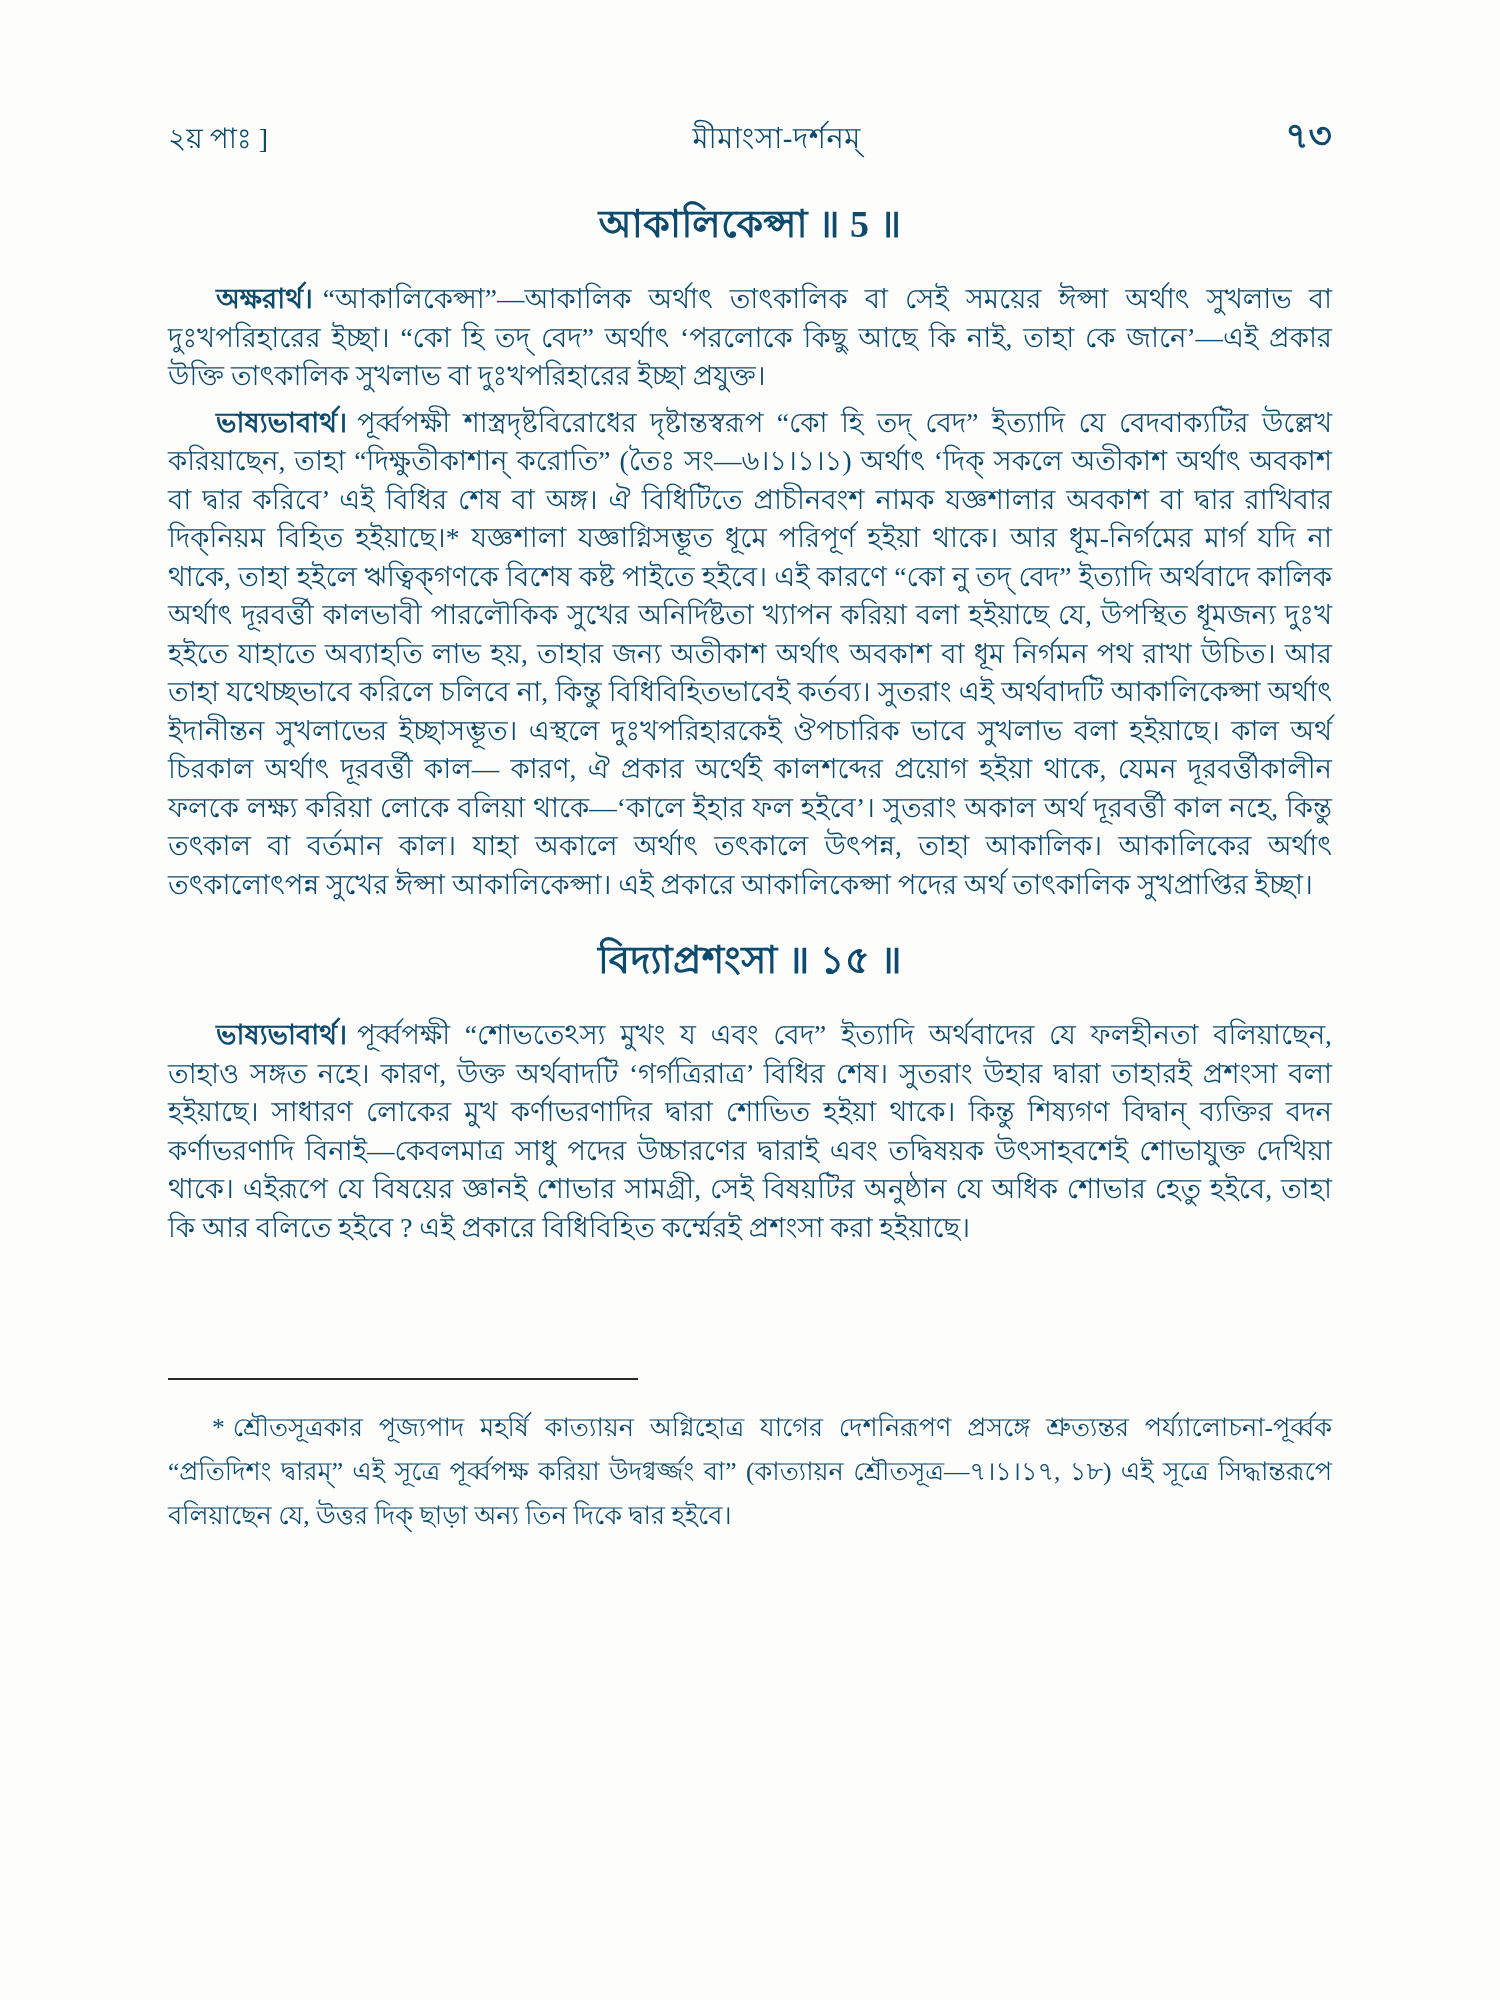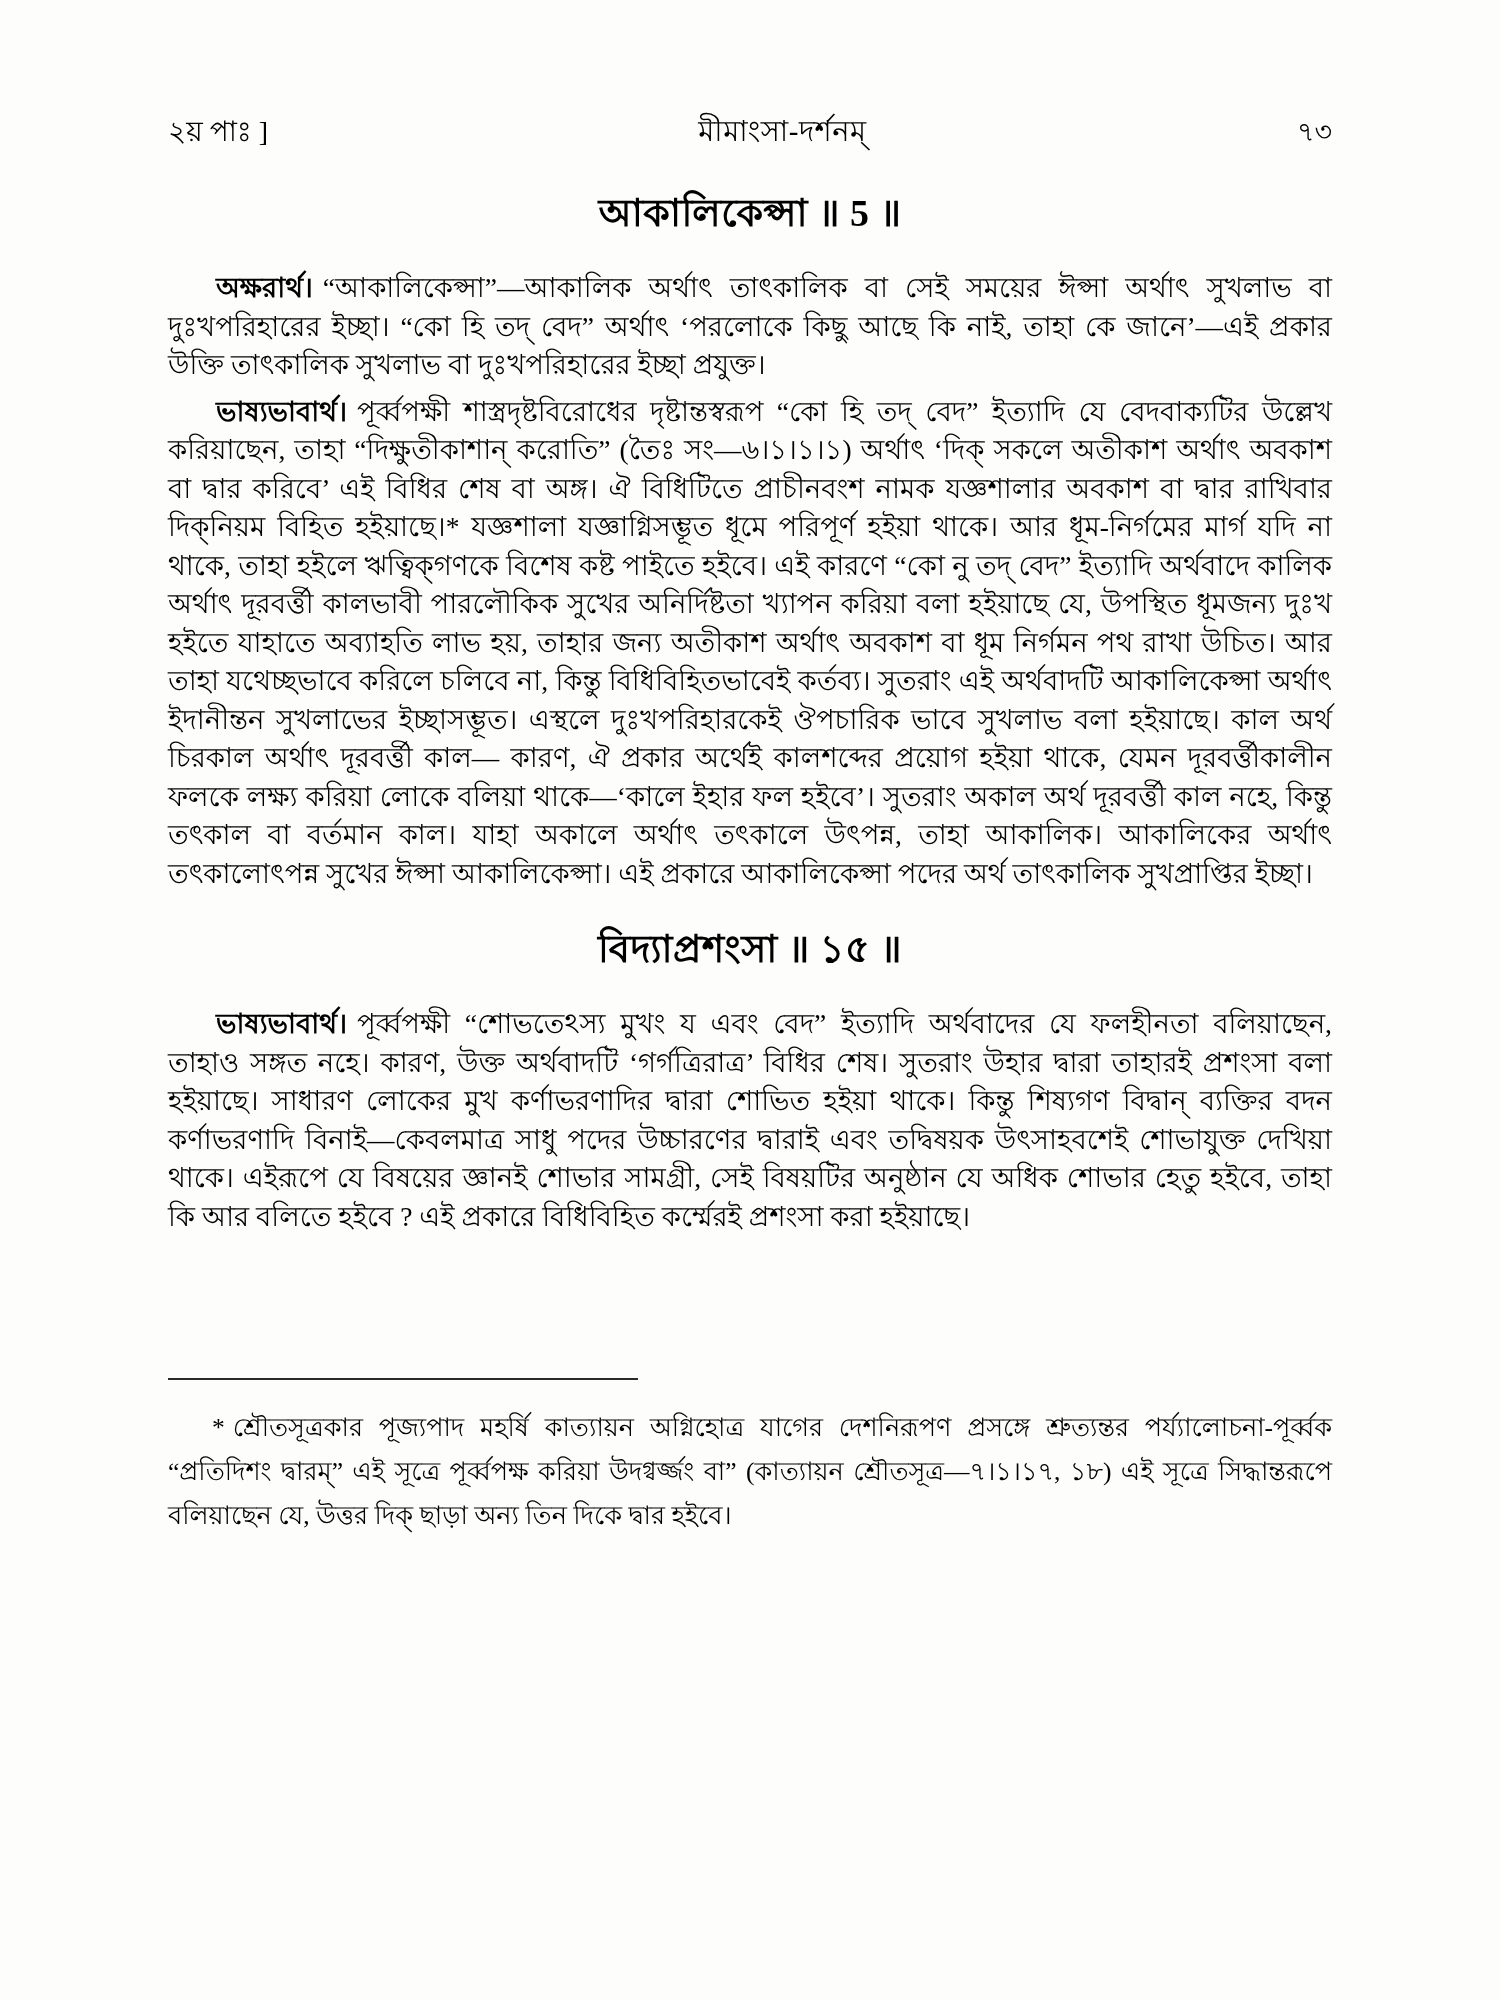--- a/index.html
+++ b/index.html
@@ -6,39 +6,40 @@
     margin: 0;
     padding: 0;
     background: #ffffff;
   }
   .page {
     position: relative;
     width: 1500px;
     height: 2000px;
     margin: 0 auto;
     background: #fdfdfc;
-    color: #000000;
+    color: #0c4a6e;
     font-family: "Liberation Serif", "DejaVu Serif", serif;
     box-sizing: border-box;
     padding: 108px 168px 60px 168px;
     overflow: hidden;
   }
   .page-header {
     display: flex;
     justify-content: space-between;
     align-items: baseline;
     font-size: 28px;
     margin-bottom: 10px;
   }
   .page-header .hdr-title {
     font-size: 29px;
     letter-spacing: 0.5px;
   }
   .page-header .hdr-pageno {
-    font-size: 27px;
+    font-size: 36px;
+    font-weight: bold;
   }
   .section-heading {
     text-align: center;
     font-size: 38px;
     font-weight: bold;
     margin: 26px 0 22px 0;
     letter-spacing: 0.5px;
   }
   .body-para {
     font-size: 27.5px;

